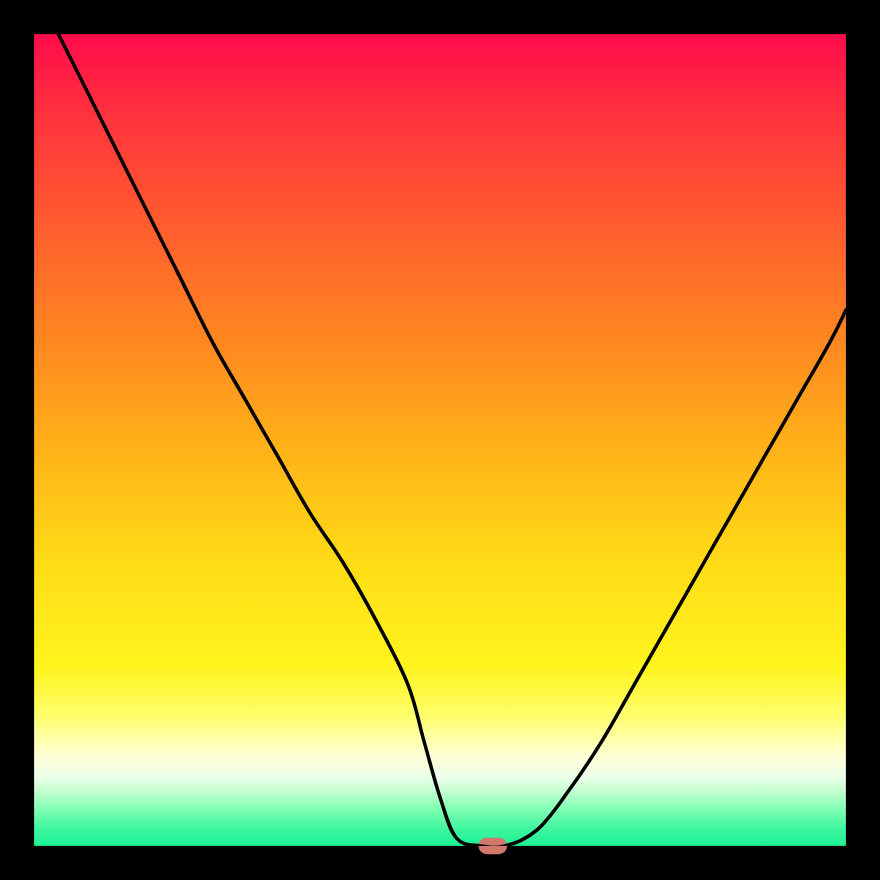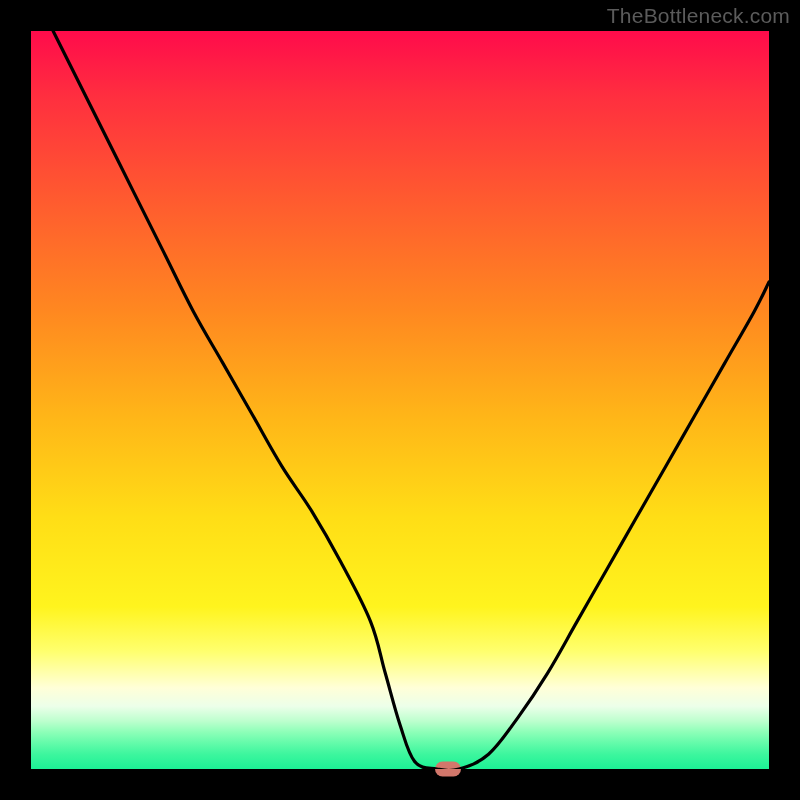--- a/index.html
+++ b/index.html
@@ -68,21 +68,20 @@
     border-radius: 8px;
     background: #d2776b;
     z-index: 4;
     transform: translate(-50%, -50%);
   }
 </style>
 </head>
 <body>
 
 <div class="frame">
-  <div class="attribution">TheBottleneck.com</div>
 
   <div class="plot">
     <svg class="curve" viewBox="0 0 738 738" preserveAspectRatio="none">
       <path id="curve-path" d="M 22.14 0 C 26.1252 7.970400000000016, 34.9812 25.68240000000008, 44.28 44.280000000000086 C 53.5788 62.87760000000009, 63.172799999999995 82.06560000000006, 73.8 103.32000000000005 C 84.4272 124.57440000000004, 92.6928 141.10560000000004, 103.32000000000001 162.36 C 113.94720000000001 183.6144, 122.2128 200.14559999999997, 132.84 221.39999999999998 C 143.4672 242.65439999999998, 151.73280000000003 260.514, 162.36 280.44 C 172.9872 300.366, 181.2528 313.50239999999997, 191.88 332.09999999999997 C 202.50719999999998 350.69759999999997, 210.7728 365.1624, 221.4 383.76 C 232.02720000000002 402.3576, 240.29280000000003 418.1508, 250.92000000000002 435.42 C 261.54720000000003 452.6892, 269.8128 462.4308, 280.44 479.7 C 291.0672 496.9692, 299.33279999999996 511.434, 309.96 531.36 C 320.5872 551.2860000000001, 331.50960000000003 570.4739999999999, 339.48 590.4 C 347.4504 610.326, 348.9264 623.4623999999999, 354.24 642.06 C 359.5536 660.6576, 363.6864 677.7792000000001, 369 693.72 C 374.3136 709.6608, 377.118 722.6496, 383.76 730.62 C 390.402 738.5904, 397.92960000000005 736.6716, 405.90000000000003 738 C 413.8704 739.3284, 418.7412 740.6568, 428.03999999999996 738 C 437.33879999999994 735.3432, 446.9328 732.5388, 457.56 723.24 C 468.1872 713.9412, 476.4528 700.9524, 487.08000000000004 686.34 C 497.70720000000006 671.7276, 505.9728 659.3291999999999, 516.6 642.06 C 527.2272 624.7908, 535.4928 608.9975999999999, 546.12 590.4 C 556.7472 571.8024, 565.0128 557.3376, 575.64 538.74 C 586.2672 520.1424000000001, 594.5328 505.6776, 605.16 487.08 C 615.7872 468.4824, 624.0527999999999 454.0176, 634.68 435.42 C 645.3072 416.8224, 653.5728 402.3576, 664.2 383.76 C 674.8272000000001 365.1624, 683.0927999999999 350.69759999999997, 693.7199999999999 332.09999999999997 C 704.3471999999999 313.50239999999997, 715.2696 295.0524, 723.24 280.44 C 731.2104 265.8276, 735.3432 256.23359999999997, 738 250.91999999999996" fill="none" stroke-width="3.2" stroke-linecap="round" stroke-linejoin="round" stroke="#000000"></path>
     </svg>
     <div class="marker" id="marker" style="left: 416.97px; top: 738px; background: rgb(210, 119, 107);"></div>
   </div>
 </div>
 
 </body></html>

